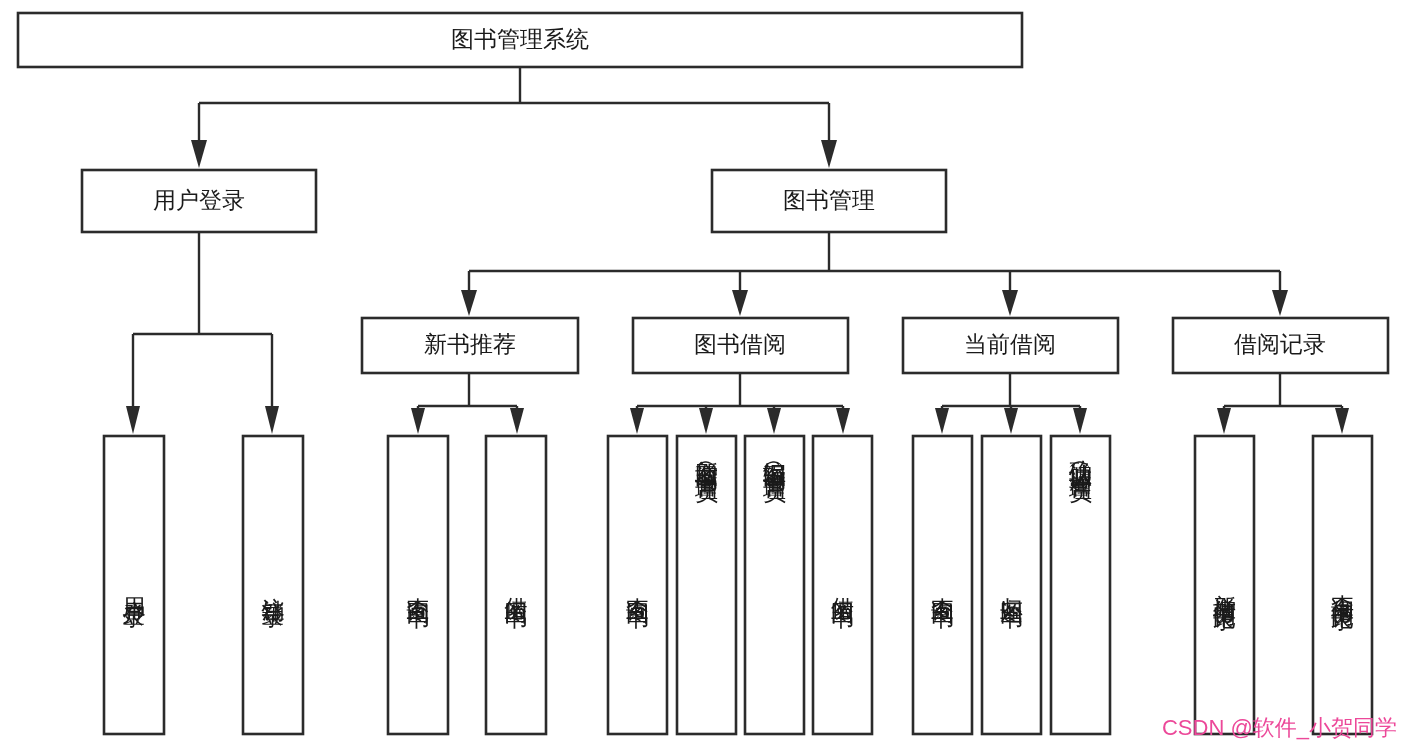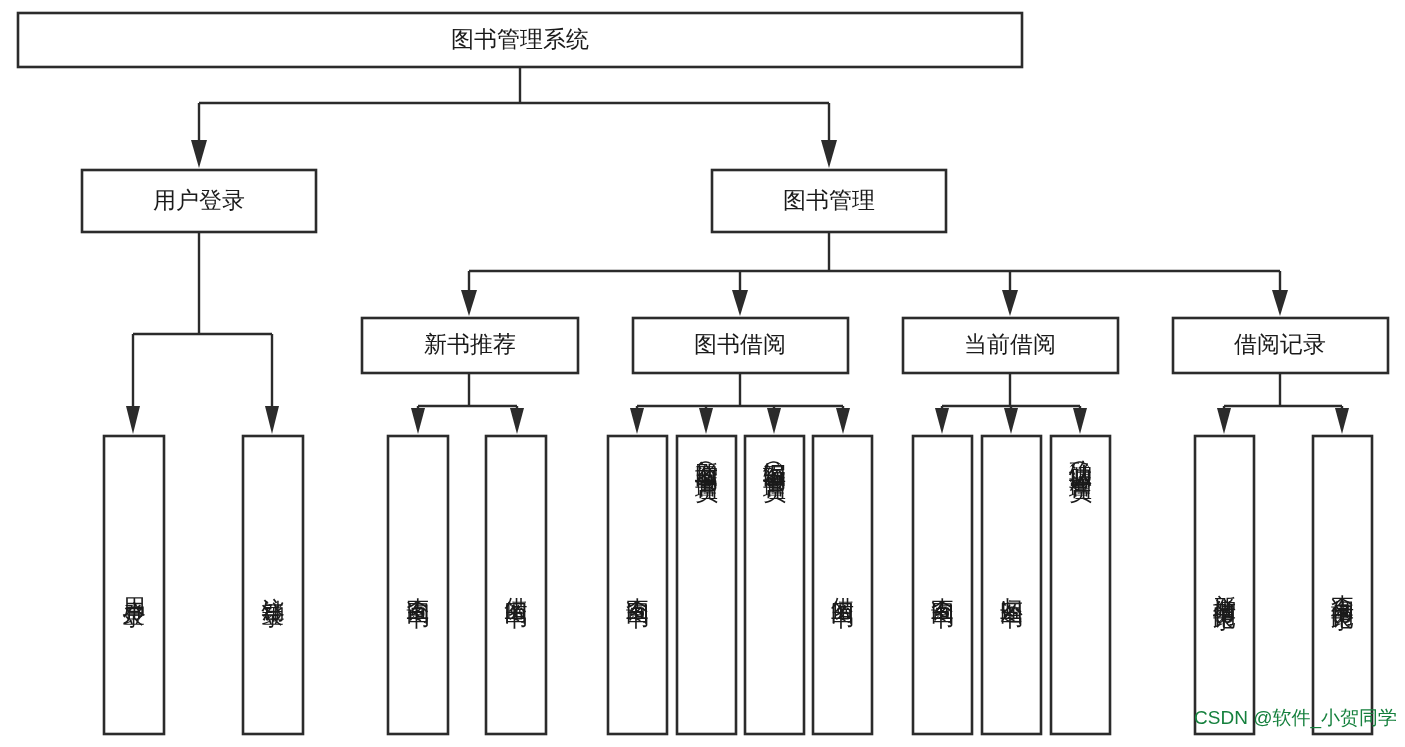--- a/index.html
+++ b/index.html
@@ -56,24 +56,24 @@
     font-family: "Liberation Sans", "DejaVu Sans", sans-serif;
     font-size: 23px;
     line-height: 1;
     color: #1a1a1a;
     letter-spacing: 3px;
     text-align: left;
   }
   .watermark {
     position: absolute;
     right: 8px;
-    bottom: 16px;
+    bottom: 4px;
     font-family: "Liberation Sans", "DejaVu Sans", sans-serif;
-    font-size: 19px;
-    color: #15803d;
+    font-size: 22px;
+    color: #ec4899;
     white-space: nowrap;
     user-select: none;
   }
 </style>
 </head>
 <body>
 
 <svg id="diagram" viewBox="0 0 1405 747" xmlns="http://www.w3.org/2000/svg">
 
   <g>

